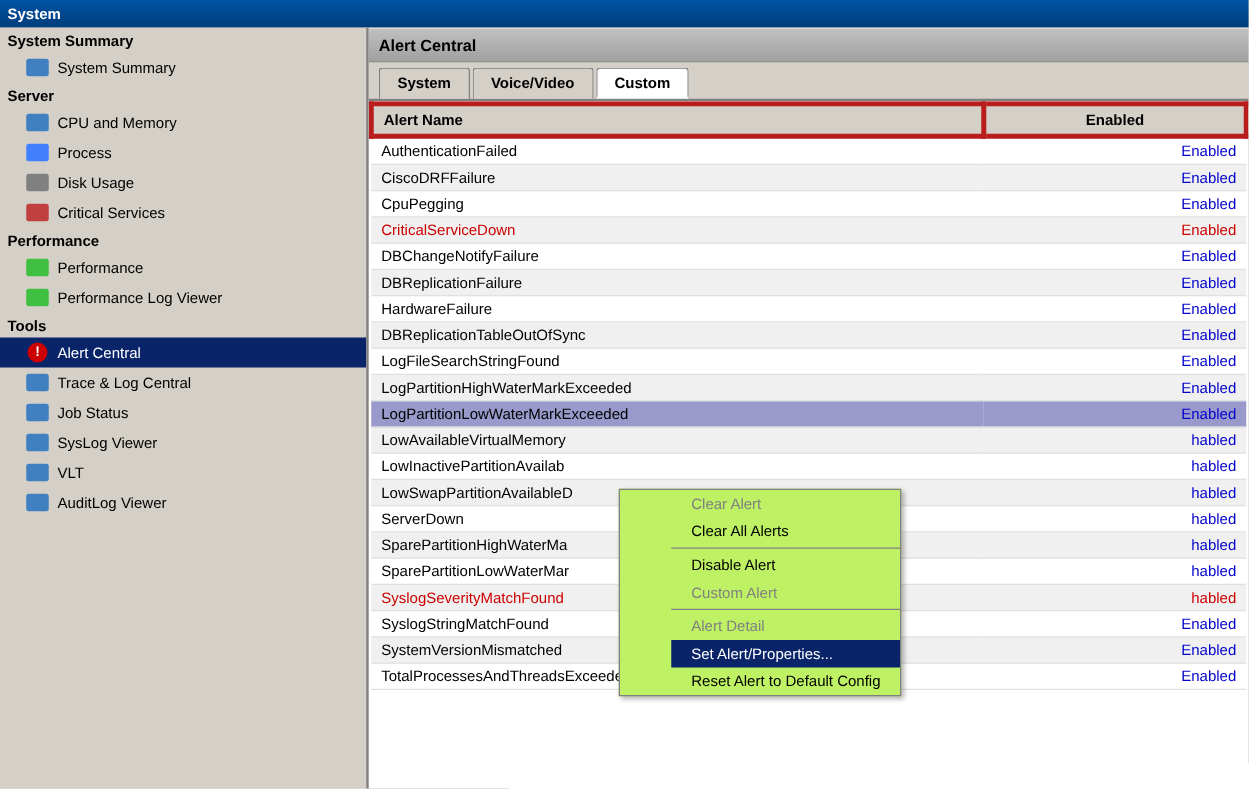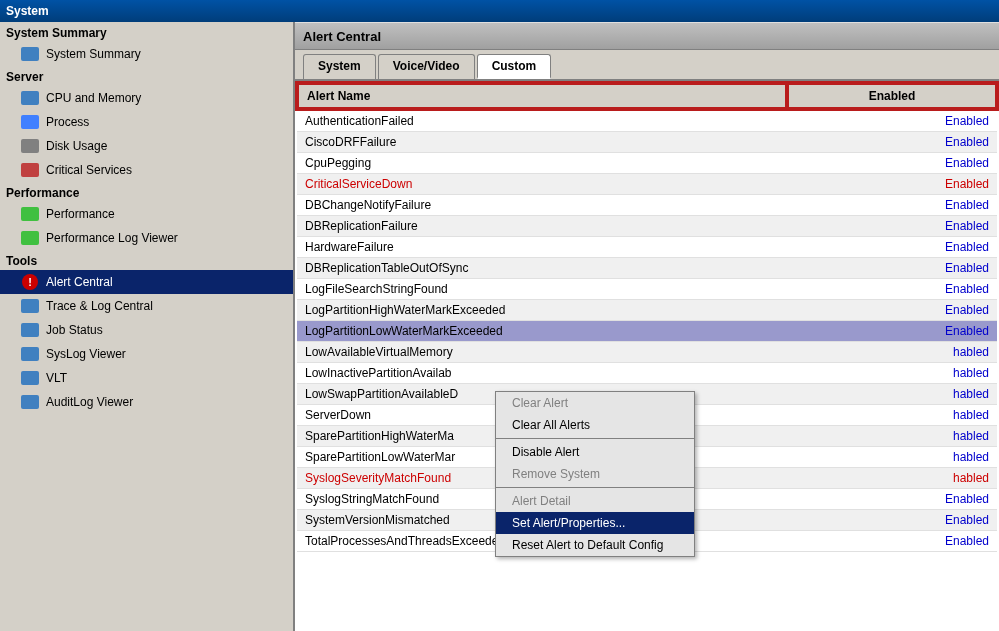--- a/index.html
+++ b/index.html
@@ -177,27 +177,28 @@
     }
 
     tbody td.partial {
       color: #0000cc;
       font-size: 12px;
     }
 
     
     .context-menu {
       position: absolute;
-      background: #e5e5e5;
+      background: #bef264;
       border: 1px solid #808080;
       box-shadow: 2px 2px 4px rgba(0,0,0,0.3);
       z-index: 100;
       min-width: 200px;
       top: 310px;
       left: 200px;
+      padding-left: 41px;
     }
 
     .context-menu-item {
       padding: 4px 16px;
       font-size: 12px;
       cursor: pointer;
       color: #000;
     }
 
     .context-menu-item.disabled {
@@ -490,21 +491,21 @@
               <td class="enabled" style="text-align: right;">Enabled</td>
             </tr>
           </tbody>
       </table>
 
       <div class="context-menu" id="context-menu">
       <div class="context-menu-item disabled">Clear Alert</div>
           <div class="context-menu-item">Clear All Alerts</div>
           <div class="context-menu-divider"></div>
           <div class="context-menu-item">Disable Alert</div>
-          <div class="context-menu-item disabled">Remove System</div>
+          <div class="context-menu-item disabled">Custom Alert</div>
           <div class="context-menu-divider"></div>
           <div class="context-menu-item disabled">Alert Detail</div>
           <div class="context-menu-item active-item">Set Alert/Properties...</div>
           <div class="context-menu-item">Reset Alert to Default Config</div>
         </div>
     </div>
   </div>
 </div>
 
 </body></html>

